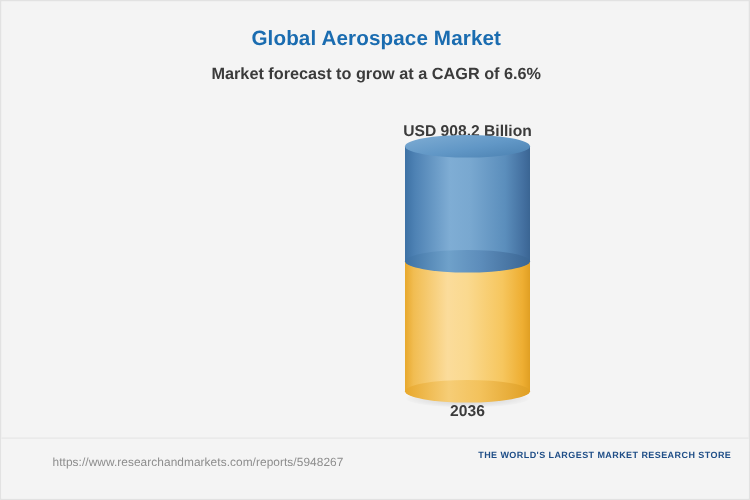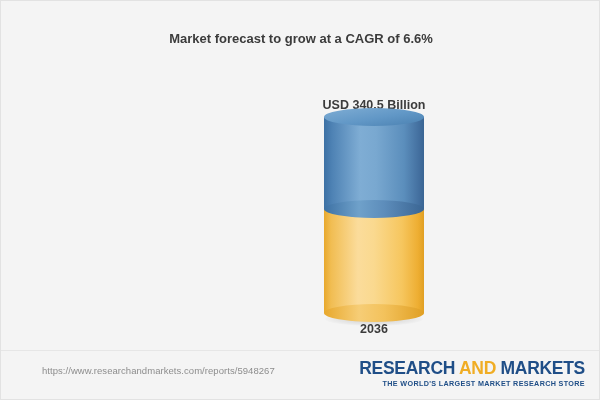--- a/index.html
+++ b/index.html
@@ -232,28 +232,29 @@
     margin-top: 1px;
     white-space: nowrap;
   }
 </style>
 </head>
 <body>
 
 <div class="infographic">
 
   <div class="header">
+    <div class="chart-title">Global Aerospace Market</div>
     <div class="chart-subtitle">Market forecast to grow at a CAGR of 6.6%</div>
   </div>
 
   <div class="plot">
 
 
     <div class="bar-group g2031">
-      <div class="value-label">USD 340.5 Billion</div>
+      <div class="value-label">USD 908.2 Billion</div>
 
       <div class="bar-shadow"></div>
 
       <div class="cylinder">
         <div class="seg seg-base seg-yellow">
           <div class="body"></div>
           <div class="foot"></div>
         </div>
         <div class="seg seg-top seg-blue">
           <div class="body"></div>
@@ -264,18 +265,17 @@
 
       <div class="cat-label">2036</div>
     </div>
 
   </div>
 
   <div class="footer">
     <div class="source-url">https://www.researchandmarkets.com/reports/5948267</div>
 
     <div class="logo">
-      <div class="logo-main"><span>RESEARCH </span><span class="logo-and">AND </span><span>MARKETS</span></div>
       <div class="logo-tag">THE WORLD'S LARGEST MARKET RESEARCH STORE</div>
     </div>
   </div>
 
 </div>
 
 </body></html>

